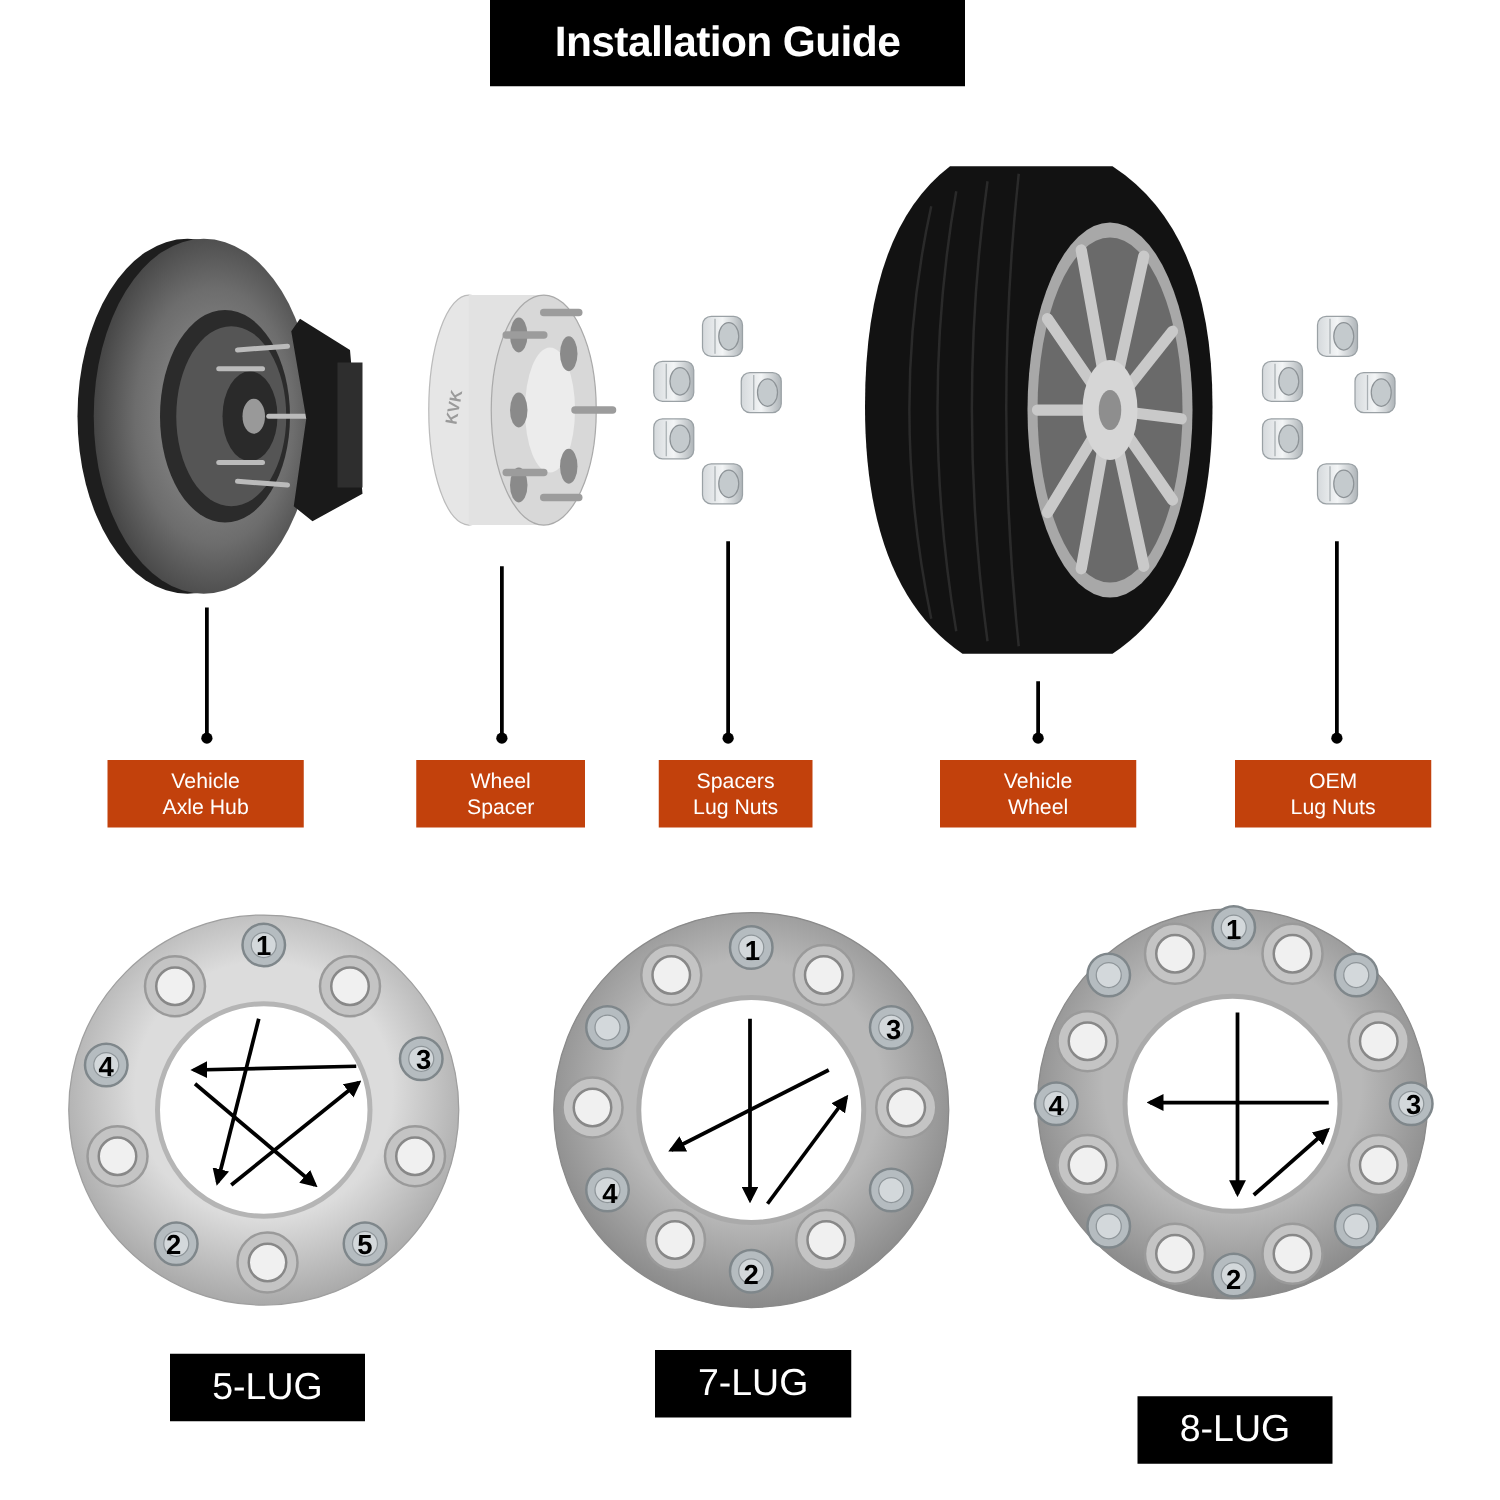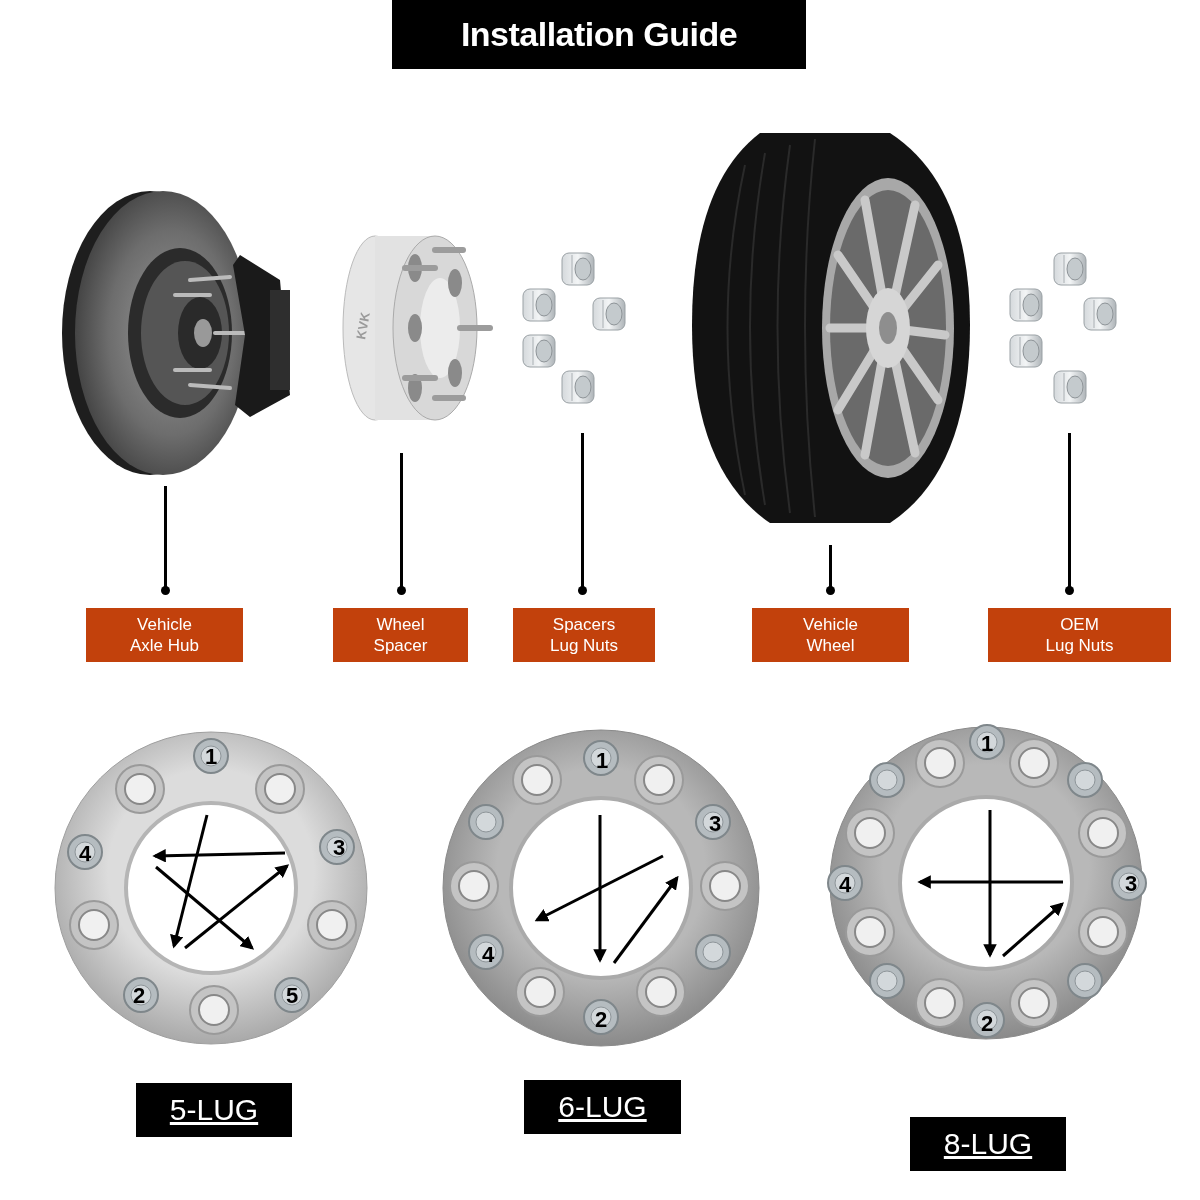--- a/index.html
+++ b/index.html
@@ -1,20 +1,20 @@
 <!DOCTYPE html>
 <html><head>
 <meta charset="utf-8">
 <style>
   html, body { margin: 0; padding: 0; background: #ffffff; }
   body { width: 1200px; height: 1200px; position: relative; overflow: hidden; font-family: "Liberation Sans", sans-serif; }
   .abs { position: absolute; }
-  .title-bar { left: 392px; top: 0; width: 414px; height: 69px; background: #000; color: #fff; display: flex; align-items: center; justify-content: center; font-weight: bold; font-size: 34px; letter-spacing: -0.5px; }
+  .title-bar { left: 392px; top: 0; width: 380px; height: 69px; background: #000; color: #fff; display: flex; align-items: center; justify-content: center; font-weight: bold; font-size: 34px; letter-spacing: -0.5px; }
   .label-box { background: #c2410c; color: #fff; display: flex; align-items: center; justify-content: center; text-align: center; font-size: 17px; line-height: 21px; white-space: pre-line; }
-  .lug-box { background: #000; color: #fff; display: flex; align-items: center; justify-content: center; font-size: 30px; text-decoration: underline; }
+  .lug-box { background: #000; color: #fff; display: flex; align-items: center; justify-content: center; font-size: 30px; }
   .vline { width: 3px; background: #000; }
   .dot { width: 9px; height: 9px; border-radius: 50%; background: #000; }
   svg { display: block; }
 </style>
 </head>
 <body>
 
 <div class="abs title-bar">Installation Guide</div>
 
 <div class="abs" style="left:55px;top:185px;width:250px;height:295px;">
@@ -140,25 +140,25 @@
 <div class="abs vline" style="left:829px;top:545px;height:43px;"></div>
 <div class="abs dot" style="left:826px;top:586px;"></div>
 
 <div class="abs vline" style="left:1068px;top:433px;height:155px;"></div>
 <div class="abs dot" style="left:1065px;top:586px;"></div>
 
 <div class="abs label-box" style="left:86px;top:608px;width:157px;height:54px;">Vehicle
 Axle Hub</div>
 <div class="abs label-box" style="left:333px;top:608px;width:135px;height:54px;">Wheel
 Spacer</div>
-<div class="abs label-box" style="left:513px;top:608px;width:142px;height:54px;">Spacers
+<div class="abs label-box" style="left:527px;top:608px;width:123px;height:54px;">Spacers
 Lug Nuts</div>
 <div class="abs label-box" style="left:752px;top:608px;width:157px;height:54px;">Vehicle
 Wheel</div>
-<div class="abs label-box" style="left:988px;top:608px;width:183px;height:54px;">OEM
+<div class="abs label-box" style="left:988px;top:608px;width:157px;height:54px;">OEM
 Lug Nuts</div>
 
 <svg class="abs" style="left:0;top:0;pointer-events:none;" width="1200" height="1200" viewBox="0 0 1200 1200">
   <defs>
     <radialGradient id="ringG" cx="50%" cy="45%" r="55%">
       <stop offset="60%" stop-color="#dcdcdc"></stop>
       <stop offset="100%" stop-color="#a9a9a9"></stop>
     </radialGradient>
     <radialGradient id="ringDark" cx="50%" cy="45%" r="55%">
       <stop offset="60%" stop-color="#b8b8b8"></stop>
@@ -259,14 +259,14 @@
     <text x="488" y="962">4</text>
 
     <text x="987" y="751">1</text>
     <text x="987" y="1031">2</text>
     <text x="1131" y="891">3</text>
     <text x="845" y="892">4</text>
   </g>
 </svg>
 
 <div class="abs lug-box" style="left:136px;top:1083px;width:156px;height:54px;">5-LUG</div>
-<div class="abs lug-box" style="left:524px;top:1080px;width:157px;height:54px;">6-LUG</div>
+<div class="abs lug-box" style="left:524px;top:1080px;width:157px;height:54px;">7-LUG</div>
 <div class="abs lug-box" style="left:910px;top:1077px;width:156px;height:54px;margin-top:40px;">8-LUG</div>
 
 </body></html>

